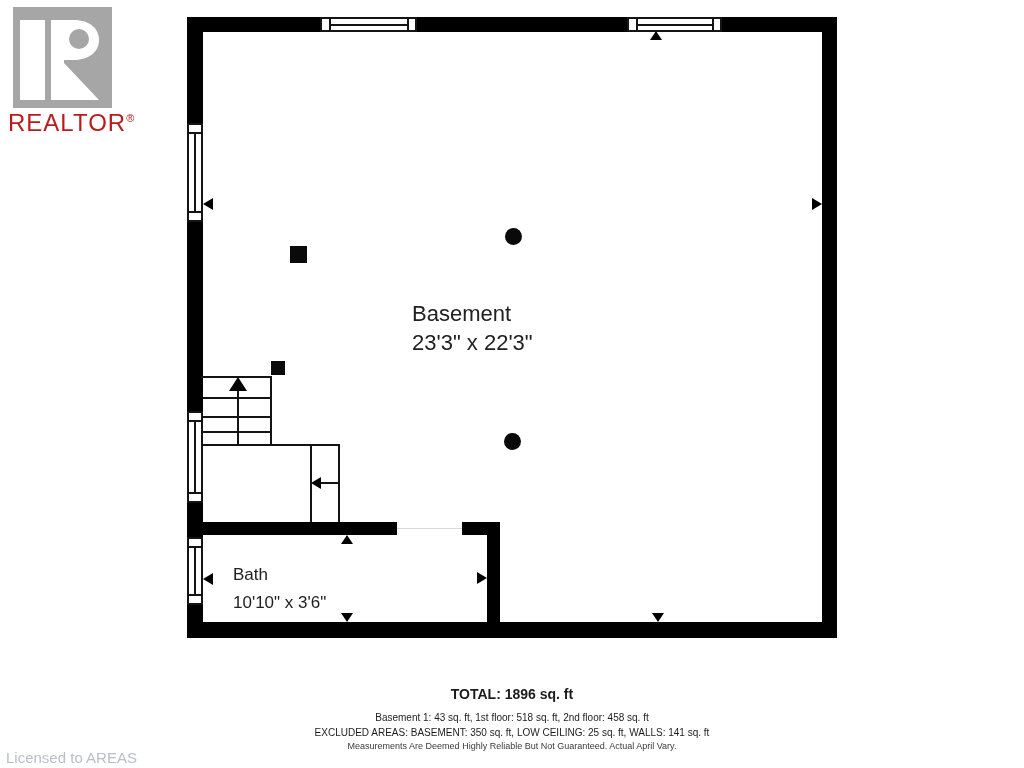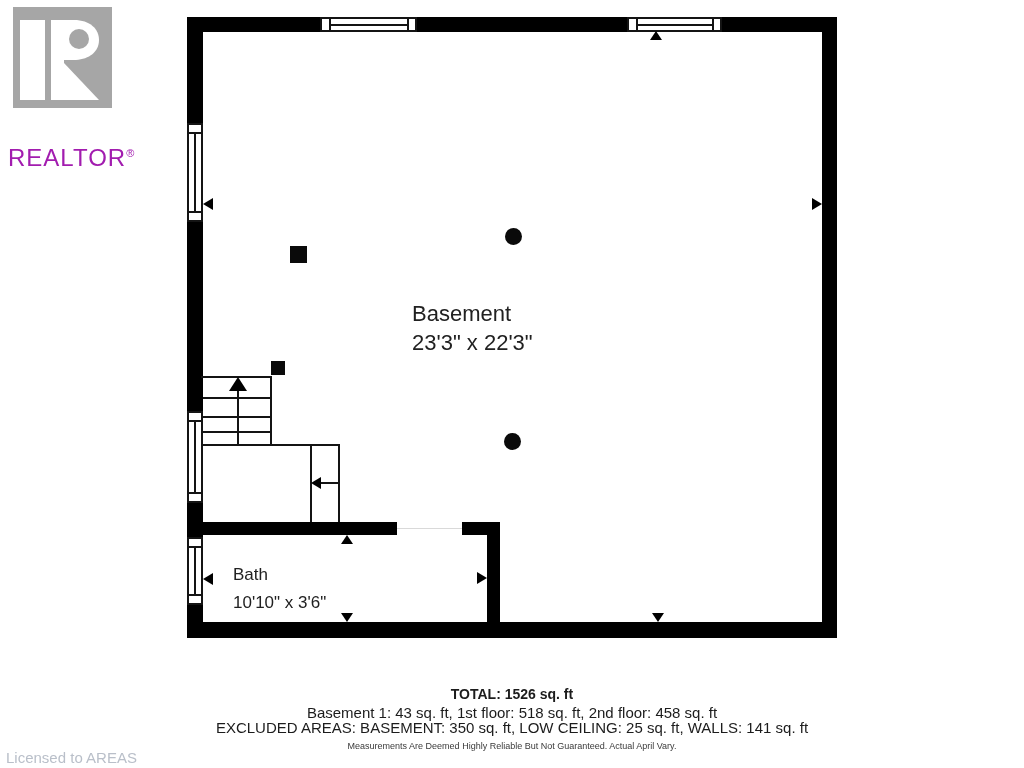--- a/index.html
+++ b/index.html
@@ -30,26 +30,26 @@
   .tri.right { border-top:6px solid transparent; border-bottom:6px solid transparent; border-left:10px solid #000; }
   .tri.bigup { border-left:9px solid transparent; border-right:9px solid transparent; border-bottom:14px solid #000; }
 
   .room-label { position:absolute; color:#212121; }
   .room-label .nm  { font-size:22px; line-height:29px; }
   .room-label .dim { font-size:22px; line-height:29px; }
   .bath-label .nm, .bath-label .dim { font-size:17px; line-height:28px; }
 
   .fline { position:absolute; left:0; width:1024px; text-align:center; color:#1c1c1c; }
   .f-total { font-size:14px; font-weight:700; }
-  .f-sub { font-size:15px; }
+  .f-sub { font-size:10px;margin-top:8px; }
   .f-disc { font-size:9px; color:#3a3a3a; }
   .license { position:absolute; font-size:15px; color:#b9bfc9; }
 
   .logo-block { position:absolute; left:13px; top:7px; }
-  .logo-word { position:absolute; left:8px; top:109px; width:130px; font-size:24px; letter-spacing:1px; color:#a21caf; white-space:nowrap;margin-top:35px; }
+  .logo-word { position:absolute; left:8px; top:109px; width:130px; font-size:24px; letter-spacing:1px; color:#b91c1c; white-space:nowrap; }
   .logo-word sup { font-size:11px; vertical-align:super; }
 </style>
 </head>
 <body>
 
 <div id="canvas">
 
   <div class="logo-block">
     <svg width="99" height="101" viewBox="0 0 99 101">
       <rect x="0" y="0" width="99" height="101" fill="#a6a6a6"></rect>
@@ -132,19 +132,19 @@
 
   <div class="room-label" style="left:412px;top:299px;width:210px;">
     <div class="nm">Basement</div>
     <div class="dim">23'3" x 22'3"</div>
   </div>
   <div class="room-label bath-label" style="left:233px;top:561px;width:170px;">
     <div class="nm">Bath</div>
     <div class="dim">10'10" x 3'6"</div>
   </div>
 
-  <div class="fline f-total" style="top:686px;">TOTAL: 1526 sq. ft</div>
+  <div class="fline f-total" style="top:686px;">TOTAL: 1896 sq. ft</div>
   <div class="fline f-sub" style="top:704px;">Basement 1: 43 sq. ft, 1st floor: 518 sq. ft, 2nd floor: 458 sq. ft</div>
   <div class="fline f-sub" style="top:719px;">EXCLUDED AREAS: BASEMENT: 350 sq. ft, LOW CEILING: 25 sq. ft, WALLS: 141 sq. ft</div>
   <div class="fline f-disc" style="top:741px;">Measurements Are Deemed Highly Reliable But Not Guaranteed. Actual April Vary.</div>
   <div class="license" style="left:6px;top:749px;">Licensed to AREAS</div>
 
 </div>
 
 </body></html>

